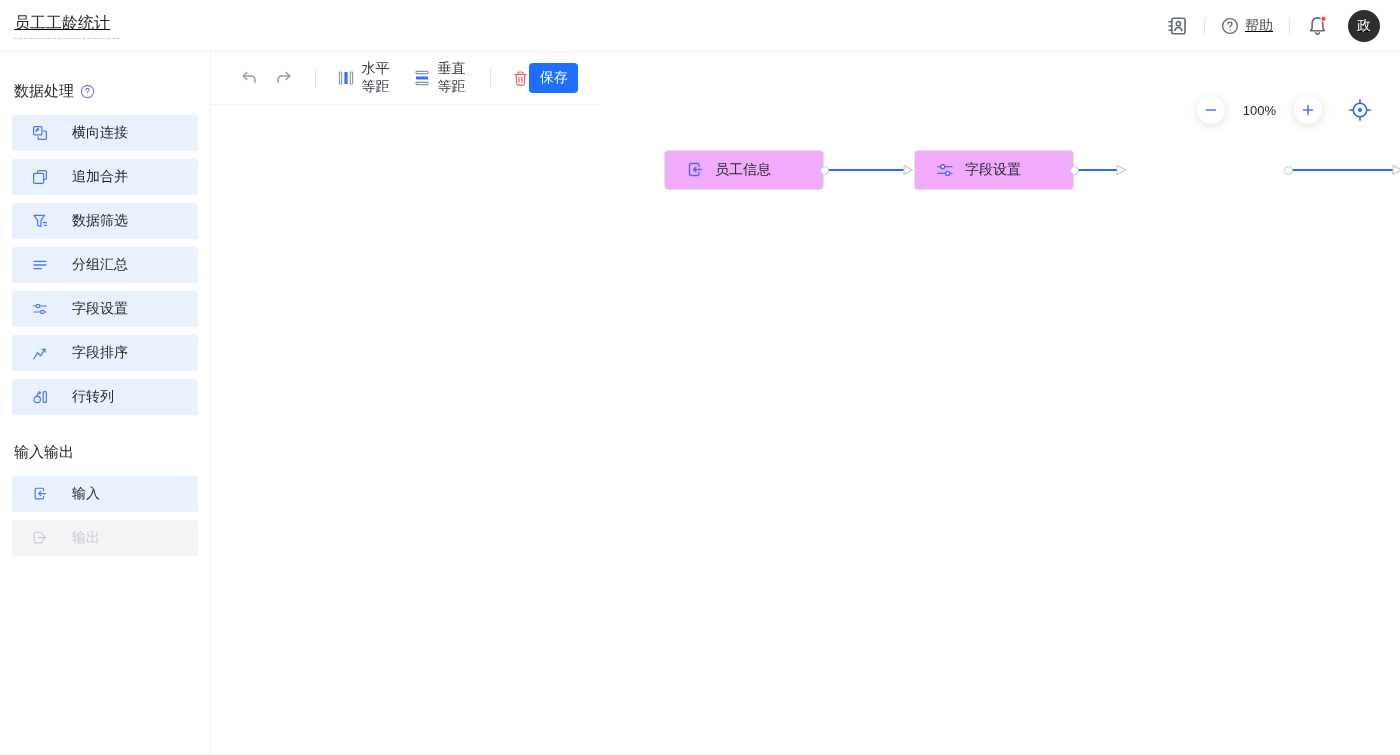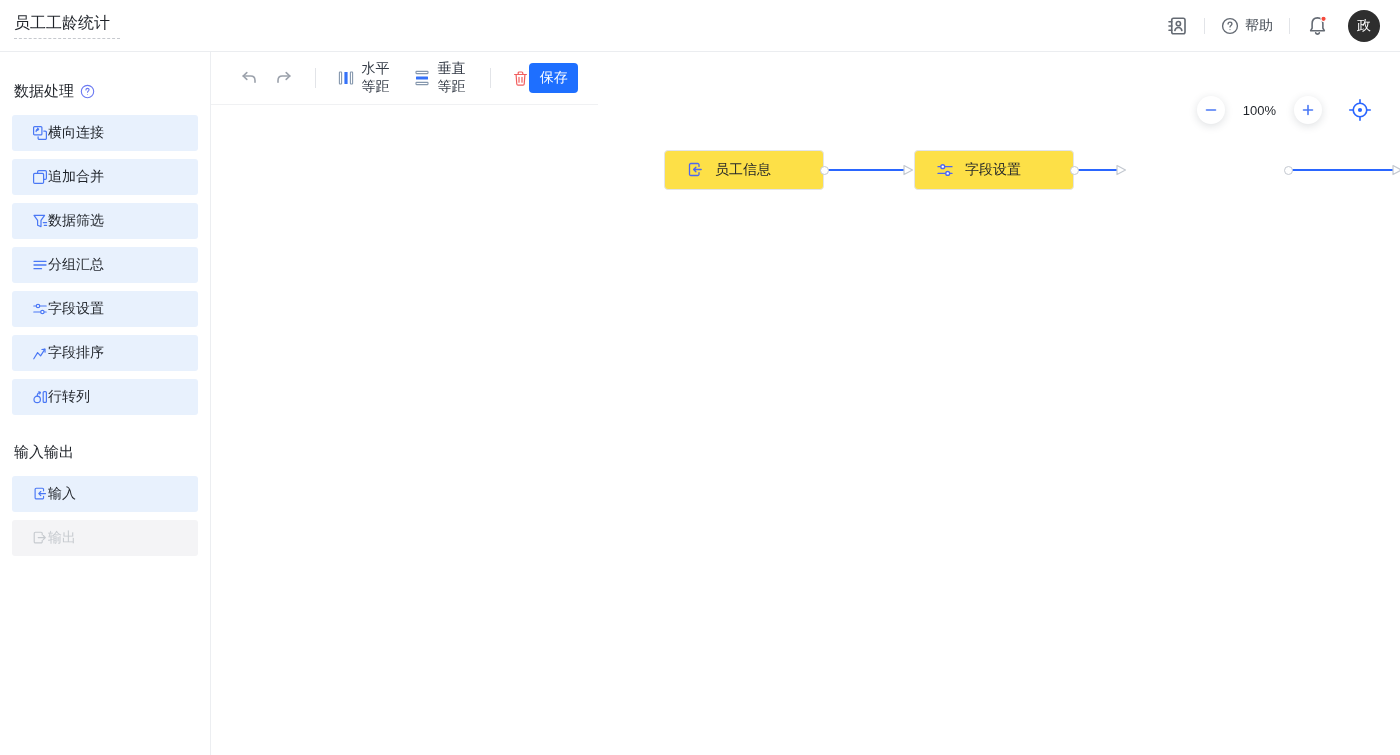--- a/index.html
+++ b/index.html
@@ -2,40 +2,40 @@
 <html><head>
 <meta charset="utf-8">
 <style>
   * { margin:0; padding:0; box-sizing:border-box; }
   html,body { width:1400px; height:755px; overflow:hidden; background:#fff;
     font-family:"Liberation Sans","DejaVu Sans",sans-serif; }
   .app { width:1400px; height:755px; display:flex; flex-direction:column; }
 
   
   .header { height:52px; flex:0 0 52px; display:flex; align-items:center;
-    justify-content:space-between; padding:0 20px 0 14px; border-bottom:1px solid #ebedf0; background:#fff; }
+    justify-content:space-between; padding:0 20px 0 14px; border-bottom:1px solid #ebedf0; background:#fff;text-decoration:underline; }
   .page-title { font-size:16px; color:#1f2329; padding:0 10px 4px 0;
     border-bottom:1px dashed #c6c9ce; cursor:pointer; }
   .header-right { display:flex; align-items:center; }
   .h-icon { width:22px; height:22px; color:#646a73; display:flex; align-items:center; justify-content:center; cursor:pointer; }
   .h-divider { width:1px; height:16px; background:#e2e4e8; margin:0 16px; }
   .help-group { display:flex; align-items:center; gap:6px; color:#454c55; font-size:14px; cursor:pointer; }
   .bell-wrap { position:relative; }
   .avatar { width:32px; height:32px; border-radius:50%; background:#2e2e2e; color:#fff;
     font-size:14px; display:flex; align-items:center; justify-content:center; margin-left:20px; cursor:pointer; }
 
   
   .body { flex:1; display:flex; min-height:0; }
 
   
   .sidebar { width:211px; flex:0 0 211px; border-right:1px solid #eceef1; padding:30px 12px 14px 12px; background:#fff; }
   .section-title { display:flex; align-items:center; gap:6px; font-size:15px; color:#1f2329; margin:0 2px 14px 2px; }
   .section-title .q-icon { color:#6b7af2; display:flex; }
   .side-item { height:36px; margin-bottom:8px; background:#e8f1fd; border-radius:3px;
-    display:flex; align-items:center; padding-left:20px; gap:0; font-size:14px; color:#1f2329; cursor:pointer; }
+    display:flex; align-items:center; padding-left:20px; gap:24px; font-size:14px; color:#1f2329; cursor:pointer; }
   .side-item .s-icon { width:16px; height:16px; color:#4a78f5; display:flex; }
   .side-item.disabled { background:#f4f4f6; color:#c6cacf; cursor:default; }
   .side-item.disabled .s-icon { color:#c6cacf; }
   .section-gap { height:20px; }
 
   
   .main { flex:1; display:flex; flex-direction:row; min-width:0; }
   .canvas-toolbar { height:53px; flex:0 0 53px; border-bottom:1px solid #f0f1f3;
     display:flex; align-items:center; padding:0 20px 0 29px; background:#fff; }
   .tb-btn { display:flex; align-items:center; justify-content:center; cursor:pointer; }
@@ -51,21 +51,21 @@
 
   
   .canvas { flex:1; position:relative; background:#fff; overflow:hidden; }
   .zoom-controls { position:absolute; top:12px; right:28px; display:flex; align-items:center;margin-top:32px; }
   .zoom-circle { width:28px; height:28px; border-radius:50%; background:#fff;
     box-shadow:0 2px 8px rgba(31,45,61,.15); display:flex; align-items:center; justify-content:center;
     color:#4a78f5; cursor:pointer; }
   .zoom-level { font-size:13px; color:#1f2329; margin:0 18px; }
   .locate-btn { margin-left:26px; color:#2a66ff; width:24px; height:24px; display:flex; cursor:pointer; }
 
-  .flow-node { position:absolute; top:98px; width:160px; height:40px; background:#fde047;
+  .flow-node { position:absolute; top:98px; width:160px; height:40px; background:#f0abfc;
     border:1px solid #e2e4e8; border-radius:4px; display:flex; align-items:center;
     padding-left:21px; gap:11px; font-size:14px; color:#1f2329; cursor:pointer; }
   .flow-node .n-icon { width:18px; height:18px; color:#4d66f0; display:flex; }
 
   .connection { position:absolute; top:111px; height:14px; display:flex; align-items:center; cursor:pointer; }
   .port-circle { width:9px; height:9px; border-radius:50%; background:#fff; border:1.4px solid #c3c8d0; flex:0 0 9px; z-index:2; }
   .conn-line { flex:1; height:2px; background:#2a66ff; margin:0 -1px; }
   .conn-arrow { flex:0 0 11px; display:flex; }
 
   svg { display:block; }

